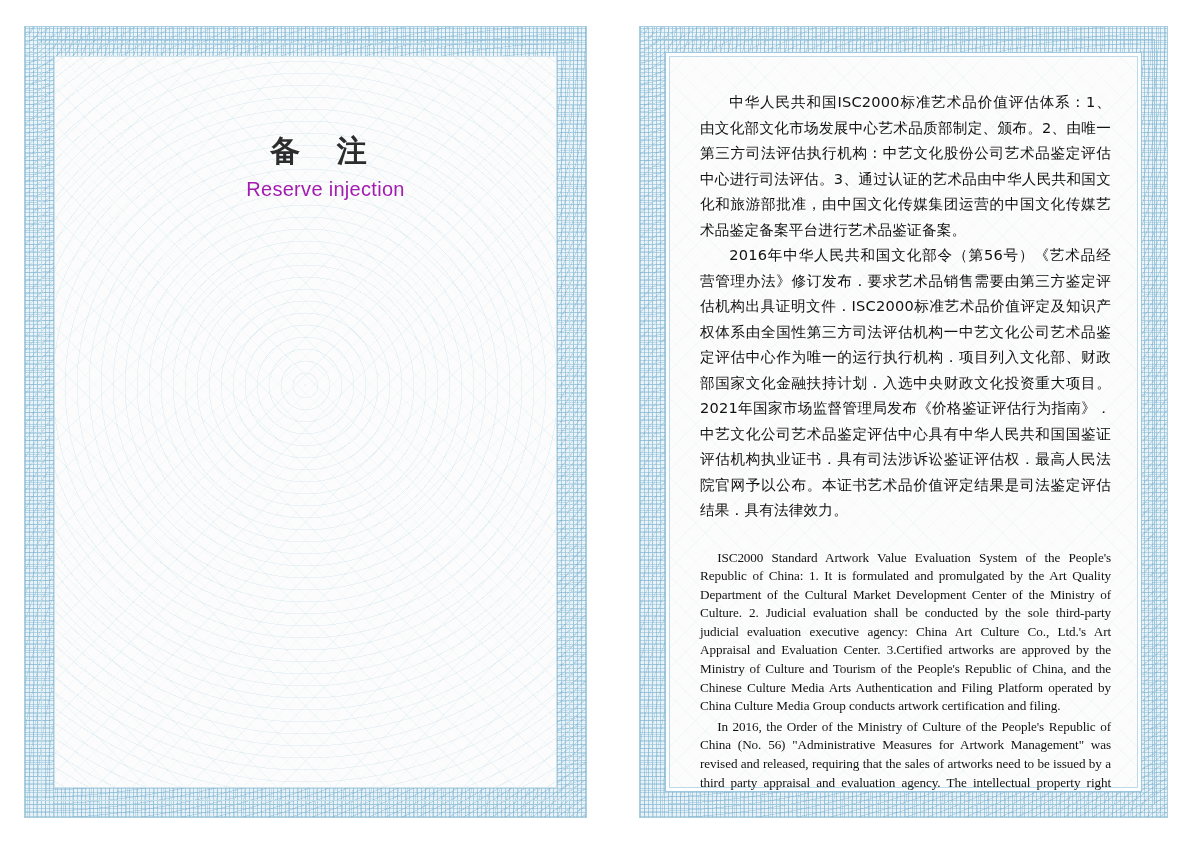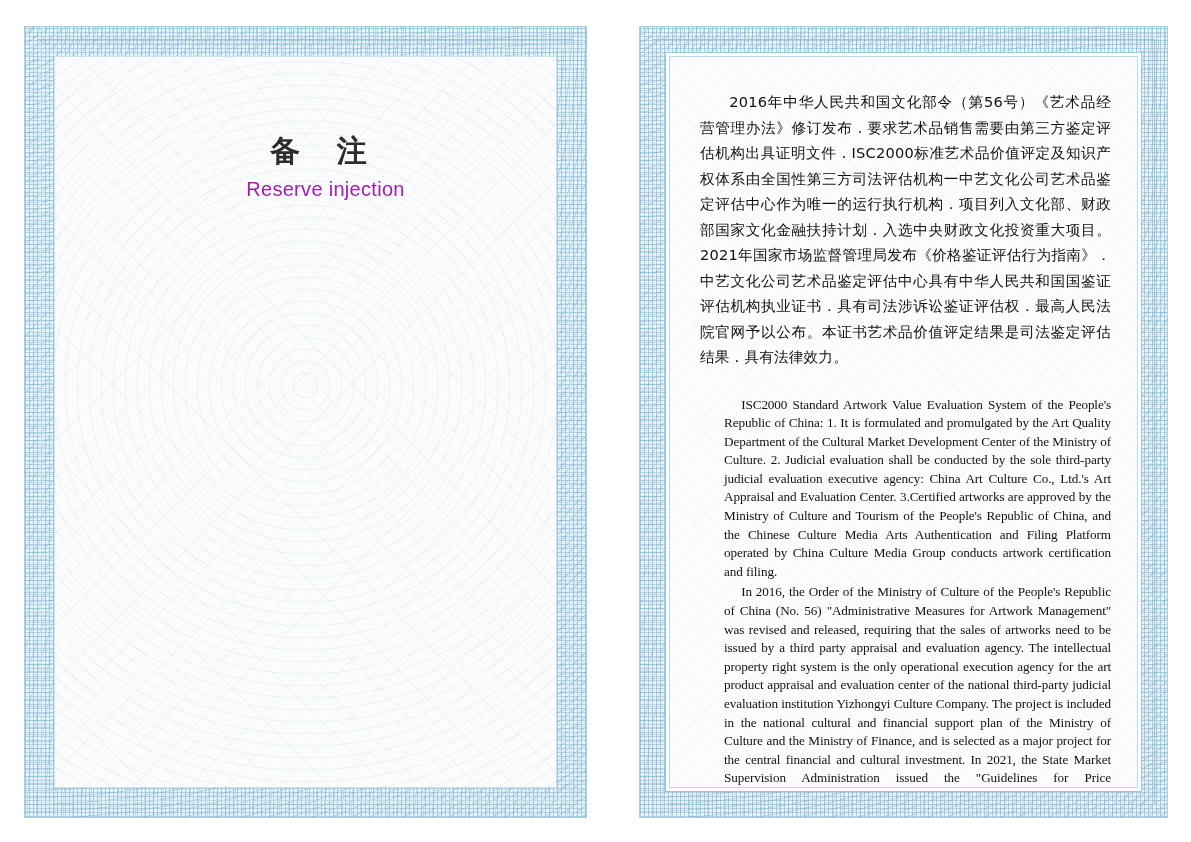--- a/index.html
+++ b/index.html
@@ -146,21 +146,20 @@
     margin: 0;
     font-family: "Liberation Serif", serif;
     font-size: 13.2px;
     line-height: 18.6px;
     color: #121212;
     text-align: justify;
     text-indent: 1.3em;
   }
   .en-block p.tight {
     letter-spacing: -.1px;
-    margin-left: 24px;
   }
   .spacer-sm { height: 2px; }
 </style>
 </head>
 <body>
 
 <div class="spread">
 
   <div class="page page-left">
     <div class="border-outer">
@@ -183,20 +182,21 @@
     <div class="border-outer">
       <div class="border-wave"></div>
     </div>
     <div class="border-inner-line"></div>
 
     <div class="page-field right-field">
       <div class="field-pattern soft"></div>
 
       <div class="text-body">
         <div class="cn-block">
+          <p>中华人民共和国ISC2000标准艺术品价值评估体系：1、由文化部文化市场发展中心艺术品质部制定、颁布。2、由唯一第三方司法评估执行机构：中艺文化股份公司艺术品鉴定评估中心进行司法评估。3、通过认证的艺术品由中华人民共和国文化和旅游部批准，由中国文化传媒集团运营的中国文化传媒艺术品鉴定备案平台进行艺术品鉴证备案。</p>
           <p>2016年中华人民共和国文化部令（第56号）《艺术品经营管理办法》修订发布．要求艺术品销售需要由第三方鉴定评估机构出具证明文件．ISC2000标准艺术品价值评定及知识产权体系由全国性第三方司法评估机构一中艺文化公司艺术品鉴定评估中心作为唯一的运行执行机构．项目列入文化部、财政部国家文化金融扶持计划．入选中央财政文化投资重大项目。2021年国家市场监督管理局发布《价格鉴证评估行为指南》．中艺文化公司艺术品鉴定评估中心具有中华人民共和国国鉴证评估机构执业证书．具有司法涉诉讼鉴证评估权．最高人民法院官网予以公布。本证书艺术品价值评定结果是司法鉴定评估结果．具有法律效力。</p>
         </div>
         <div class="en-block">
           <p class="tight">ISC2000 Standard Artwork Value Evaluation System of the People's Republic of China: 1. It is formulated and promulgated by the Art Quality Department of the Cultural Market Development Center of the Ministry of Culture. 2. Judicial evaluation shall be conducted by the sole third-party judicial evaluation executive agency: China Art Culture Co., Ltd.'s Art Appraisal and Evaluation Center. 3.Certified artworks are approved by the Ministry of Culture and Tourism of the People's Republic of China, and the Chinese Culture Media Arts Authentication and Filing Platform operated by China Culture Media Group conducts artwork certification and filing.</p>
           <div class="spacer-sm"></div>
           <p class="tight">In 2016, the Order of the Ministry of Culture of the People's Republic of China (No. 56) "Administrative Measures for Artwork Management" was revised and released, requiring that the sales of artworks need to be issued by a third party appraisal and evaluation agency. The intellectual property right system is the only operational execution agency for the art product appraisal and evaluation center of the national third-party judicial evaluation institution Yizhongyi Culture Company. The project is included in the national cultural and financial support plan of the Ministry of Culture and the Ministry of Finance, and is selected as a major project for the central financial and cultural investment. In 2021, the State Market Supervision Administration issued the "Guidelines for Price Authentication and Assessment". The Art Evaluation and Evaluation Center of Zhongyi Culture Company has the practice certificate of the People's Republic of China forensics and evaluation institution, and has the right to forensic and evaluation of judicial-related litigation. The results of the value evaluation of the artwork of this certificate are the results of judicial verification and have legal effect.</p>
         </div>
       </div>
     </div>
   </div>

